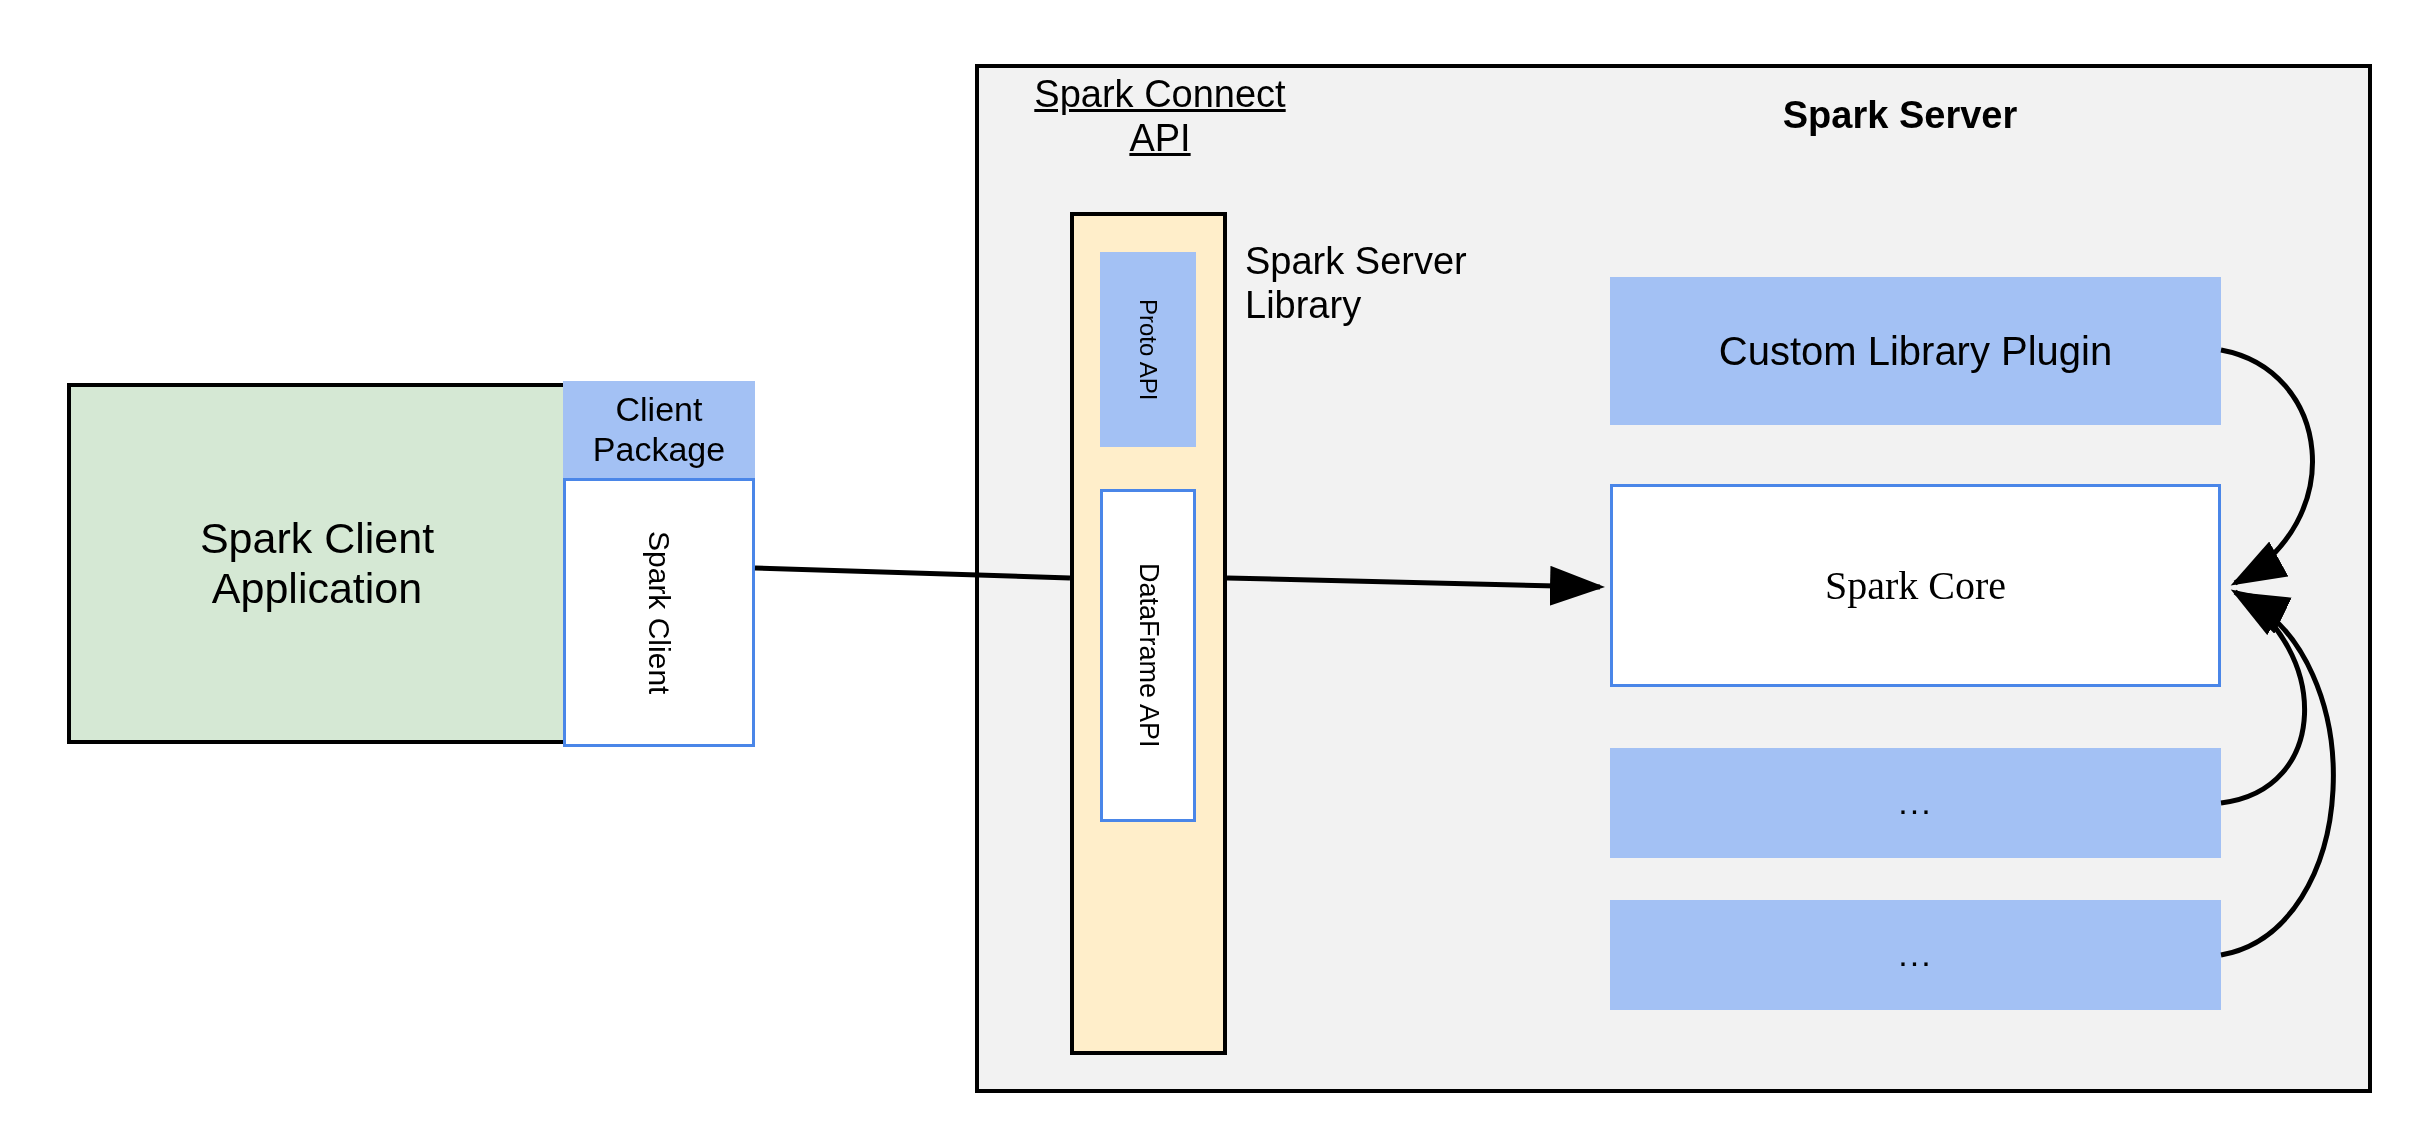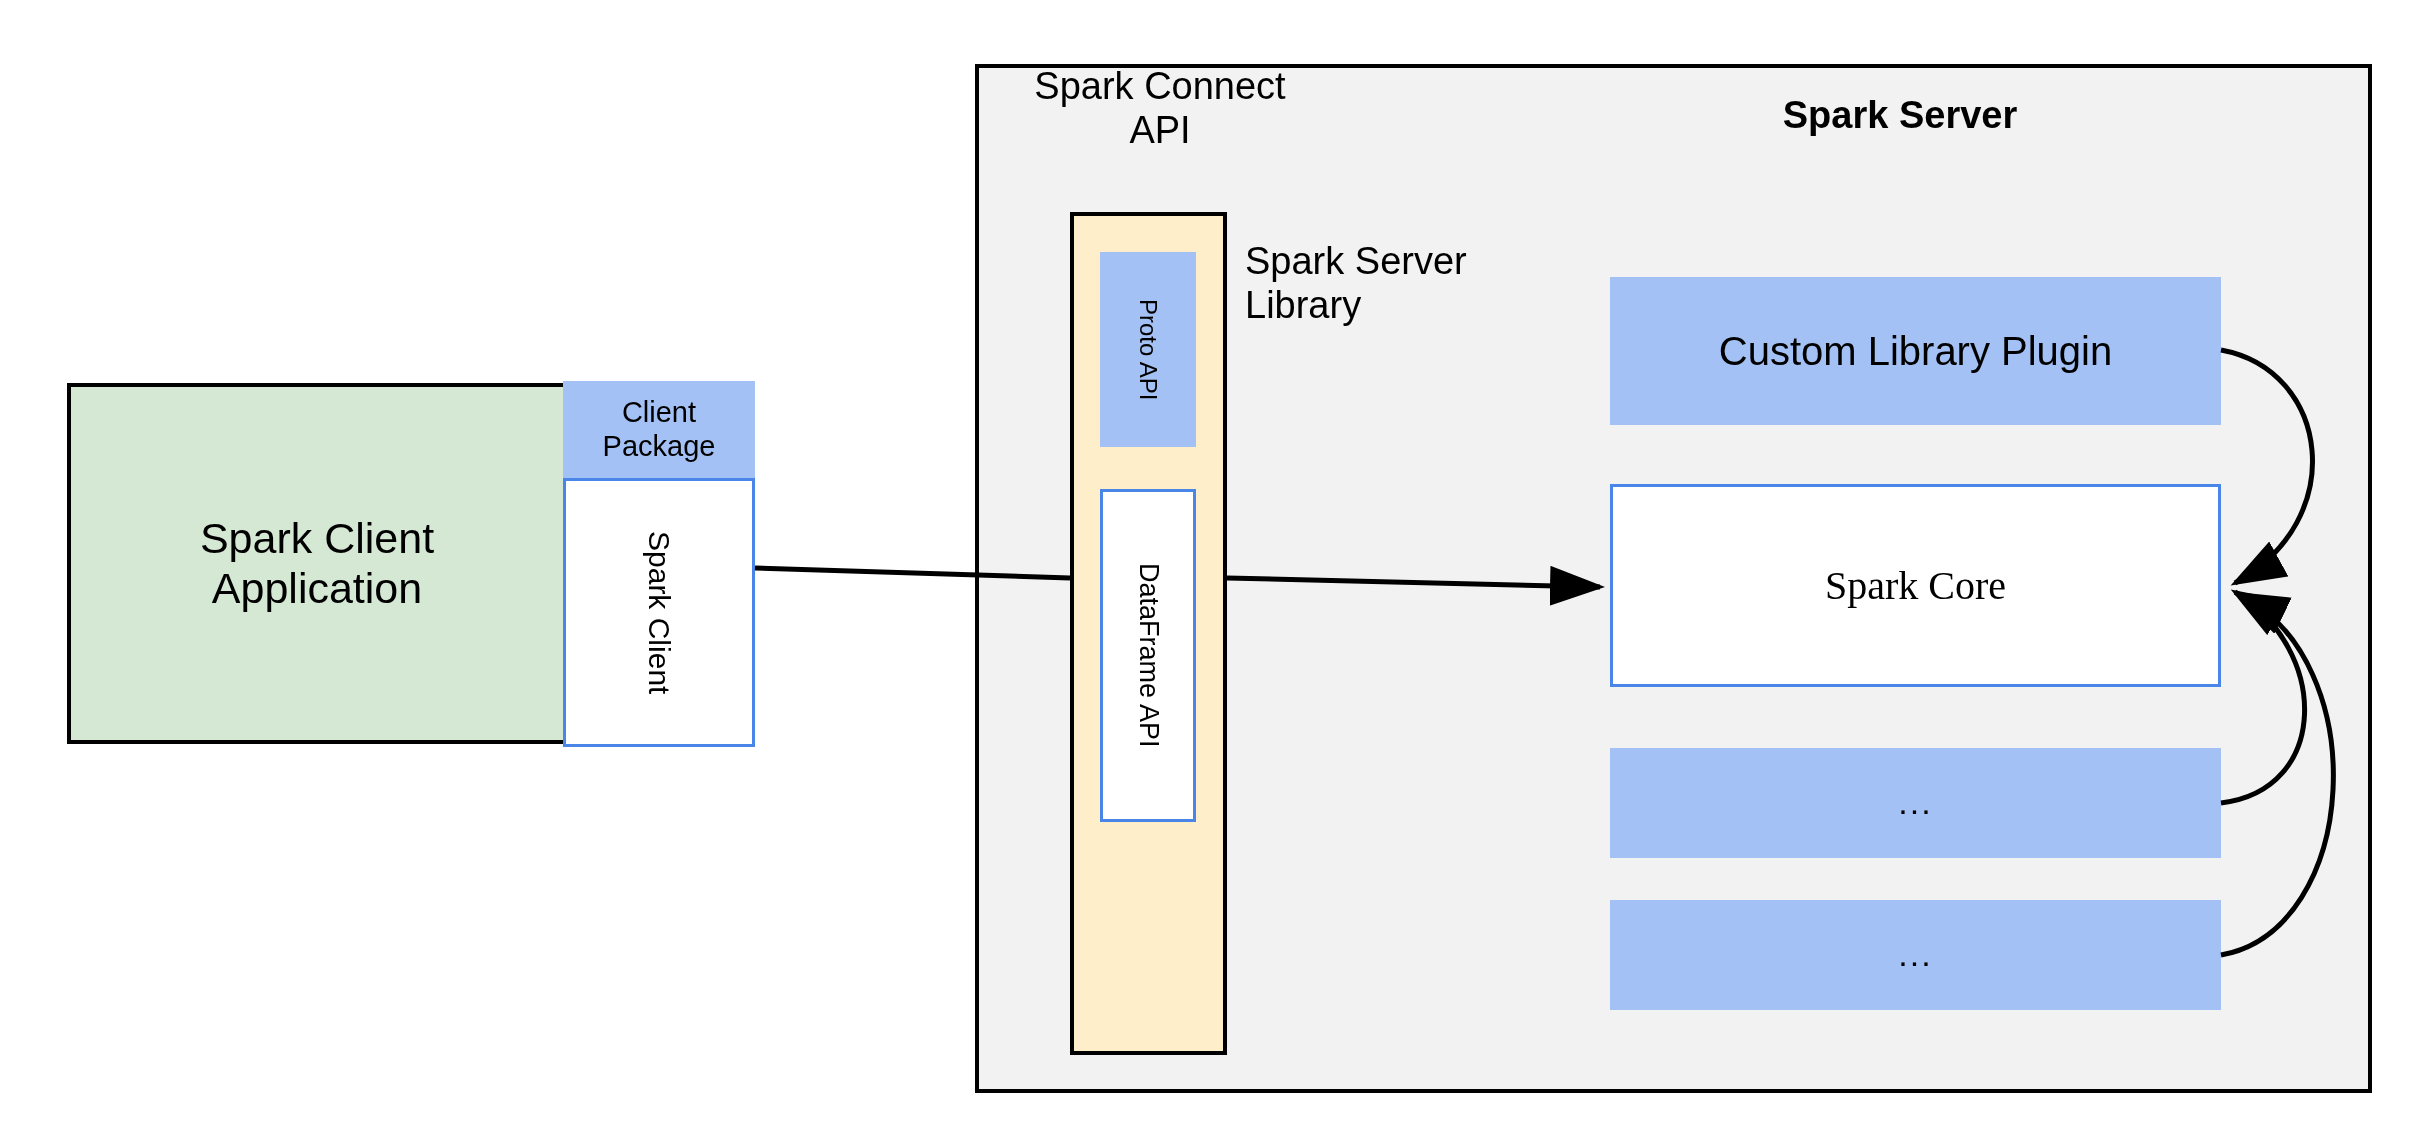--- a/index.html
+++ b/index.html
@@ -38,21 +38,21 @@
     border: 4px solid #000000;
     font-size: 43px;
   }
   #client-package {
     left: 563px;
     top: 381px;
     width: 192px;
     height: 97px;
     background: #a3c1f4;
     border: none;
-    font-size: 29px;
+    font-size: 34px;
   }
   #spark-client {
     left: 563px;
     top: 478px;
     width: 192px;
     height: 269px;
     background: #ffffff;
     border: 3px solid #4a86e8;
     font-size: 30px;
   }
@@ -71,21 +71,22 @@
     background: #f2f2f2;
     border: 4px solid #000000;
   }
   #spark-connect-label {
     left: 1015px;
     top: 65px;
     width: 290px;
     height: 90px;
     font-size: 38px;
     display: block;
-    padding-top: 0;
+    padding-top: 8px;
+    text-decoration: underline;
   }
   #spark-server-title {
     left: 1640px;
     top: 90px;
     width: 520px;
     height: 52px;
     font-size: 38px;
     font-weight: bold;
   }
   #server-library-label {

